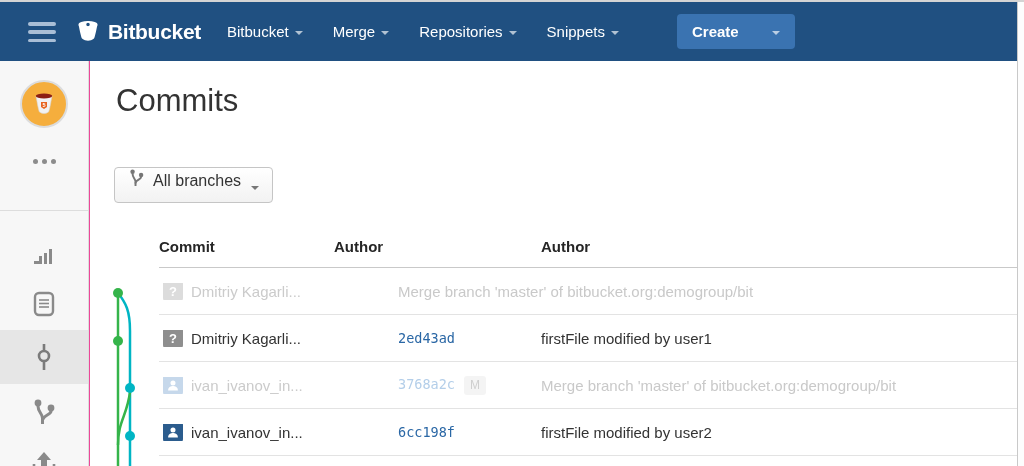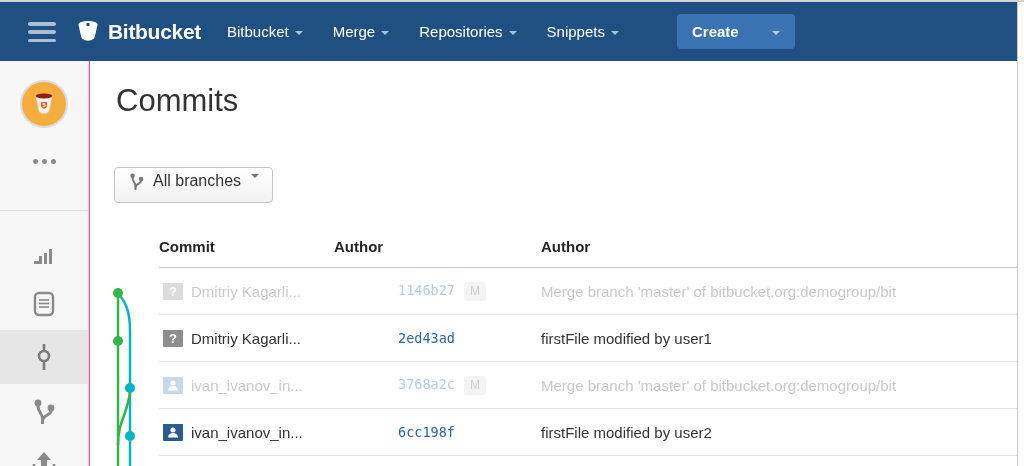--- a/index.html
+++ b/index.html
@@ -29,21 +29,21 @@
   .more-dots { position:absolute; left:0; top:98px; width:88px; display:flex; justify-content:center; gap:4px; cursor:pointer; }
   .more-dots i { width:5px; height:5px; border-radius:50%; background:#8c8c8c; }
   .side-divider { position:absolute; left:0; top:149px; width:88px; height:1px; background:#ddd; }
   .side-highlight { position:absolute; left:0; top:269px; width:88px; height:54px; background:#e6e6e6; }
   .side-icon { position:absolute; left:31px; width:26px; height:26px; cursor:pointer; }
   .icon-chart { top:180px; } .icon-doc { top:230px; } .icon-commits { top:283px; } .icon-branch { top:337px; } .icon-push { top:390px; }
 
   
   .main { position:absolute; left:90px; top:61px; width:927px; height:405px; background:#fff; overflow:hidden; }
   .page-title { position:absolute; left:26px; top:22px; font-size:31px; font-weight:400; color:#333; }
-  .branch-btn { position:absolute; left:24px; top:106px; height:36px; display:flex; align-items:flex-start; padding:4px 13px; border:1px solid #c5c5c5; border-radius:4px; background:linear-gradient(#ffffff,#f2f2f2); cursor:pointer; }
+  .branch-btn { position:absolute; left:24px; top:106px; height:36px; display:flex; align-items:flex-end; padding:12px 13px; border:1px solid #c5c5c5; border-radius:4px; background:linear-gradient(#ffffff,#f2f2f2); cursor:pointer; }
   .branch-btn .label { font-size:16px; color:#333; margin:0 4px 0 8px; }
   .branch-btn .caret { border-top-color:#777; }
 
   
   .graph { position:absolute; left:0; top:164px; width:70px; height:241px; }
 
   
   .ctable { position:absolute; left:69px; top:164px; right:0; }
   .thead { display:flex; height:43px; align-items:center; border-bottom:1px solid #c9c9c9; }
   .th { font-size:15px; font-weight:bold; color:#262626; }
@@ -198,21 +198,20 @@
 
     <div class="ctable">
       <div class="thead">
         <div class="th th-commit">Commit</div>
         <div class="th th-author">Author</div>
         <div class="th th-message">Author</div>
       </div>
       <div id="rows">
           <div class="trow faded">
             <div class="cell-author"><span class="avatar q">?</span><span>Dmitriy Kagarli...</span></div>
-            <div class="cell-commit"><a>1146b27</a><span class="m-badge">M</span></div>
             <div class="cell-message">Merge branch 'master' of bitbucket.org:demogroup/bit</div>
           </div>
           <div class="trow">
             <div class="cell-author"><span class="avatar q">?</span><span>Dmitriy Kagarli...</span></div>
             <div class="cell-commit"><a>2ed43ad</a></div>
             <div class="cell-message">firstFile modified by user1</div>
           </div>
           <div class="trow faded">
             <div class="cell-author"><span class="avatar p">
                 <svg width="14" height="14" viewBox="0 0 20 20">

